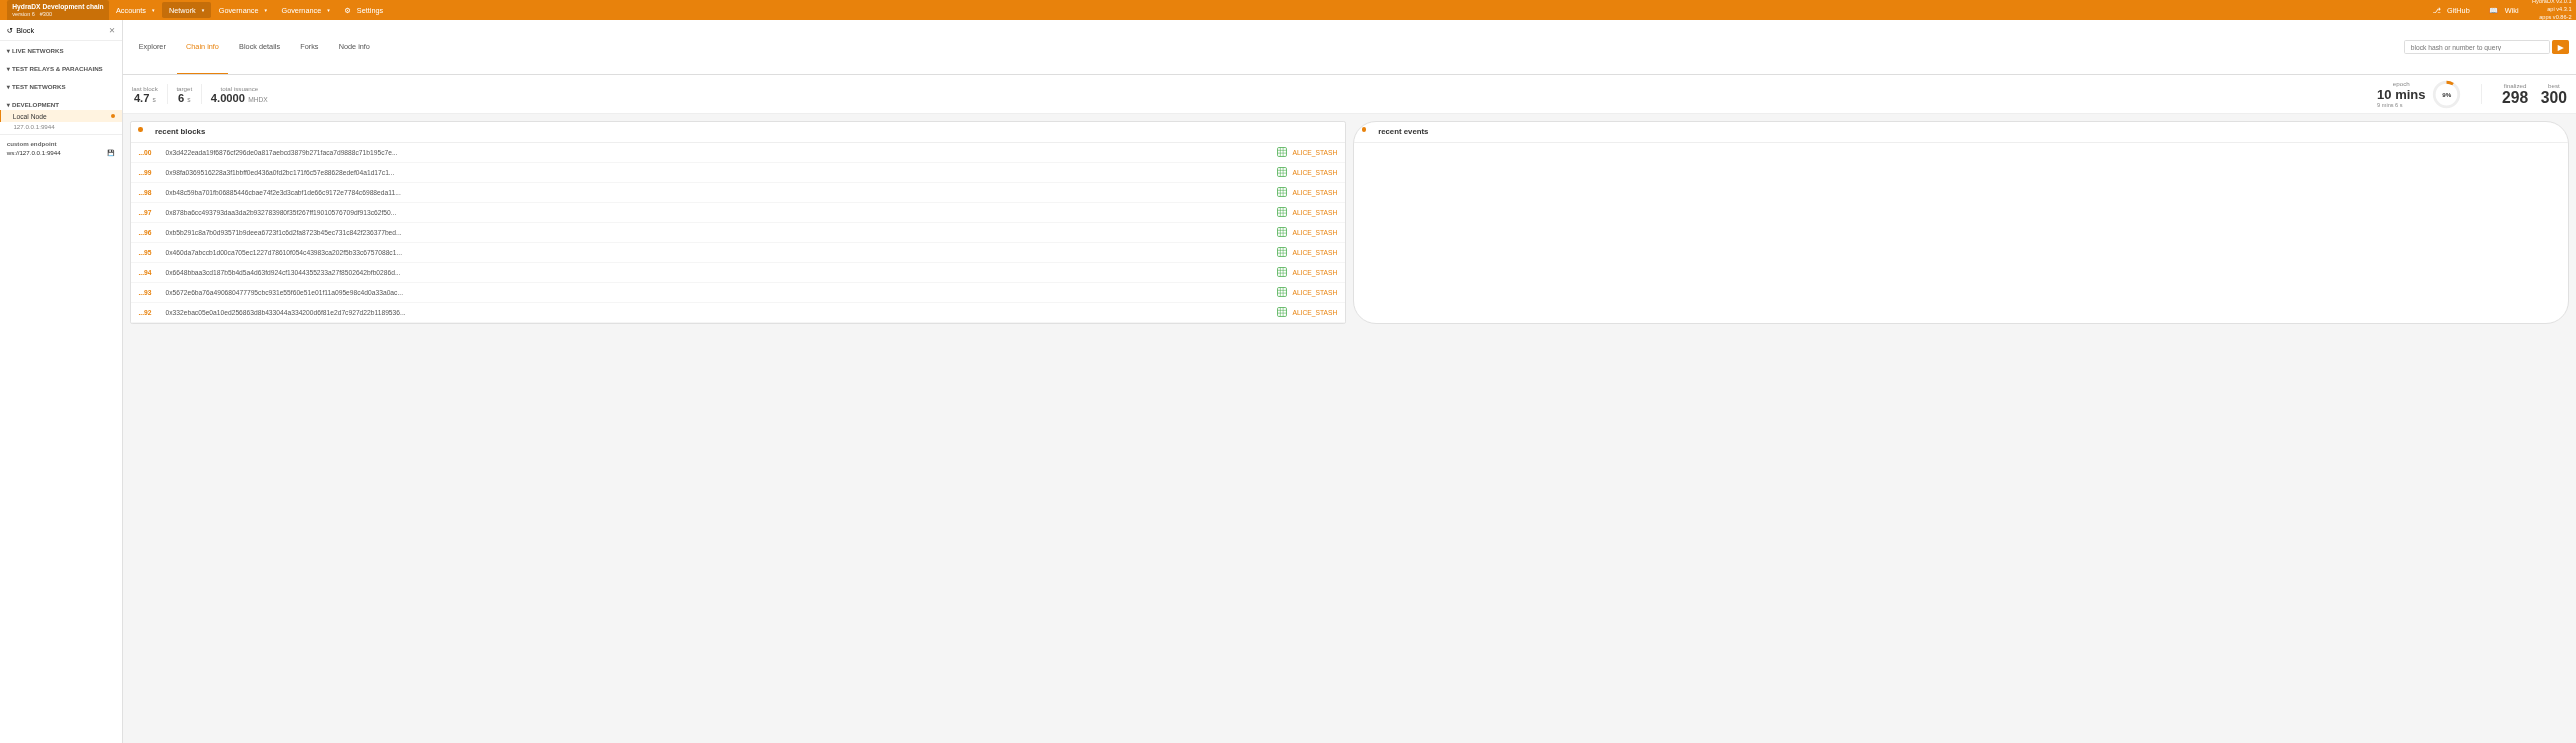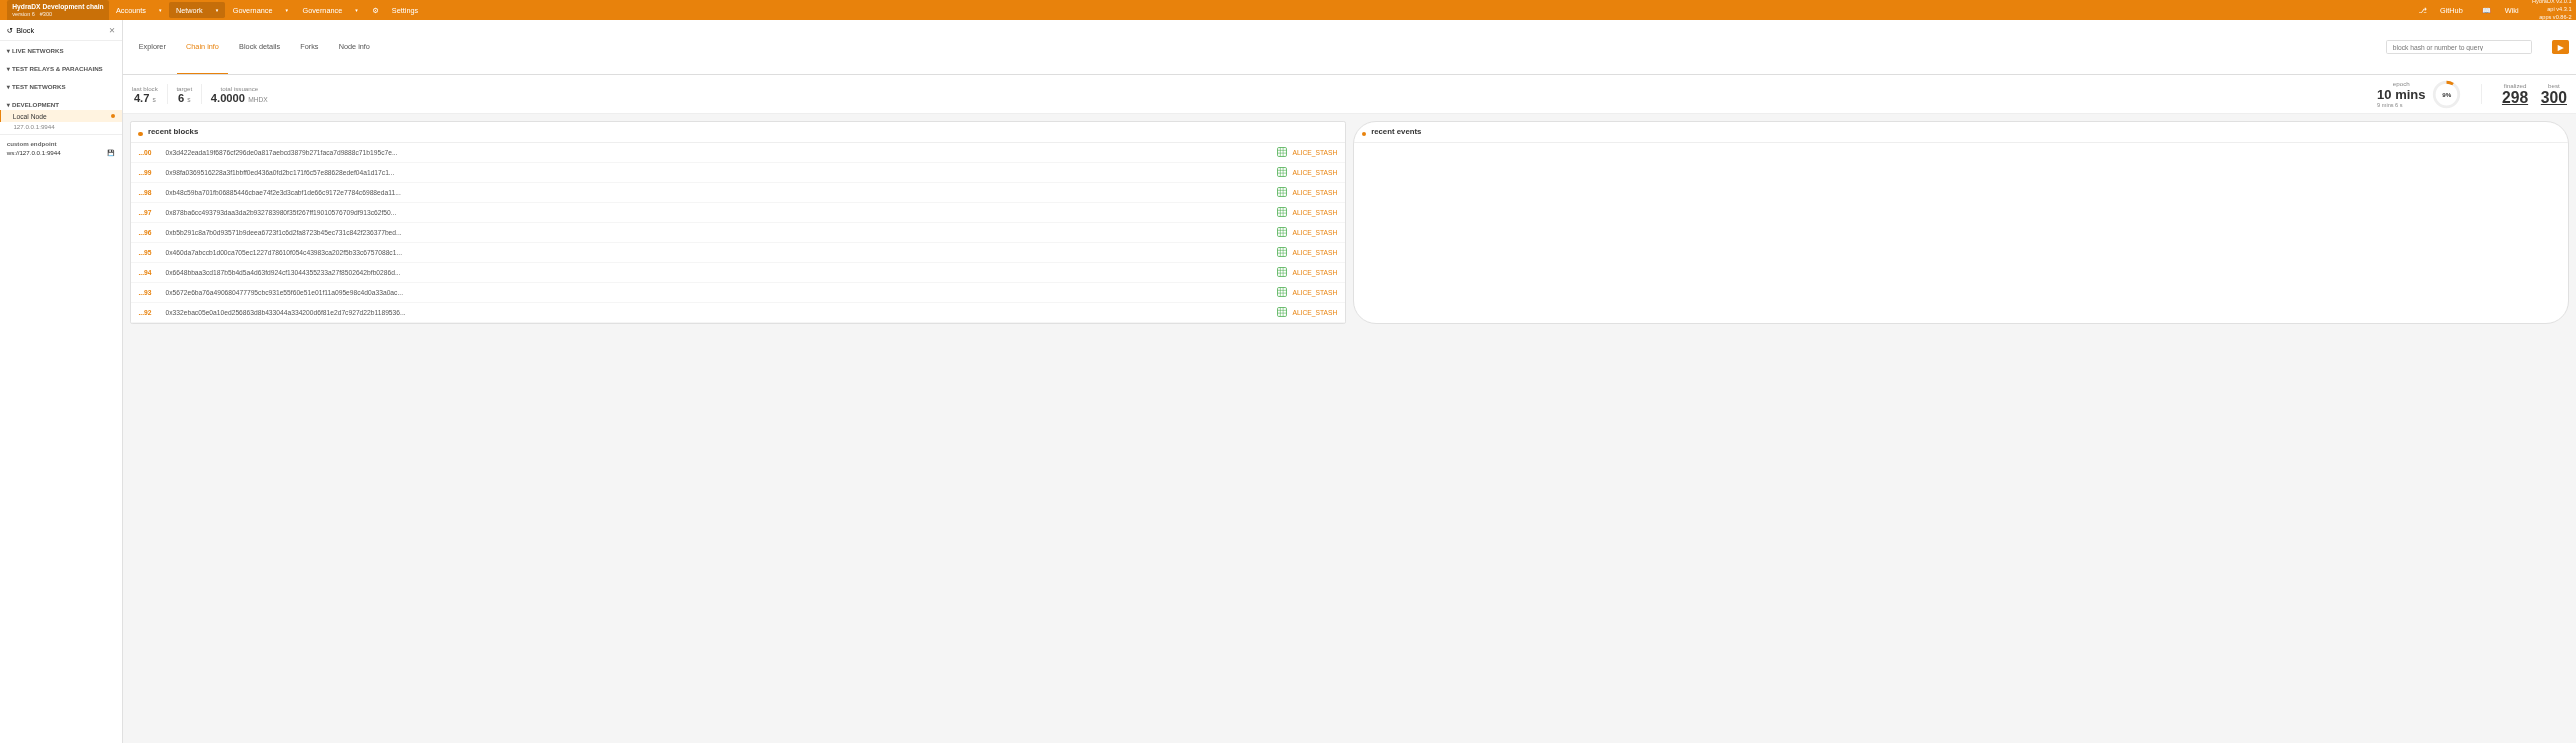--- a/index.html
+++ b/index.html
@@ -35,21 +35,21 @@
       flex: 1;
       gap: 1.1px;
     }
     .nav-item {
       padding: 3.4px 6.7px;
       color: white;
       cursor: pointer;
       font-size: 7.3px;
       display: flex;
       align-items: center;
-      gap: 13px;
+      gap: 6px;
       border-radius: 1.7px;
     }
     .nav-item.active { background: rgba(0,0,0,0.15); }
     .nav-item .arrow { font-size: 5px; }
     .nav-right {
       display: flex;
       align-items: center;
       gap: 6.7px;
       font-size: 6.7px;
       color: white;
@@ -180,21 +180,21 @@
     .epoch-pct {
       position: absolute;
       top: 50%; left: 50%;
       transform: translate(-50%, -50%);
       font-size: 6.2px;
       font-weight: bold;
       color: #333;
     }
     .finalized-item { text-align: center; }
     .finalized-label { font-size: 6.2px; color: #888; }
-    .finalized-value { font-size: 15.7px; font-weight: bold; color: #333; text-decoration: underline; }
+    .finalized-value { font-size: 15.7px; font-weight: bold; color: #333; }
     .search-btn {
       background: #e8820c;
       color: white;
       border: none;
       border-radius: 1.7px;
       padding: 2.8px 5.6px;
       cursor: pointer;
       font-size: 7.8px;
     }
 
@@ -220,22 +220,22 @@
       border-radius: 2.2px;
       border: 0.6px solid #e0e0e0;
       overflow: hidden;
     }
     .panel-left { flex: 1; }
     .panel-right { flex: 1; border-radius: 23px; }
     .panel-header {
       padding: 5.6px 7.8px;
       border-bottom: 0.6px solid #eee;
       display: flex;
-      align-items: flex-end;
-      gap: 5px;
+      align-items: flex-start;
+      gap: 12px;
     }
     .panel-title {
       font-size: 7.8px;
       font-weight: 600;
       color: #333;
     }
     .panel-dot {
       width: 4.5px; height: 4.5px;
       border-radius: 50%;
       background: #e8820c;
@@ -399,21 +399,21 @@
       <div class="sub-nav-item">
         <span>Block details</span>
       </div>
       <div class="sub-nav-item">
         <span>Forks</span>
       </div>
       <div class="sub-nav-item">
         <span>Node info</span>
       </div>
 
-      <div style="margin-left:auto; display:flex; align-items:flex-start; gap:20px; padding: 2.2px 0;">
+      <div style="margin-left:auto; display:flex; align-items:flex-start; gap:2px; padding: 2.2px 0;">
         <input type="text" style="border: 0.6px solid rgb(221, 221, 221); border-radius: 1.7px; padding: 2.8px 5.6px; font-size: 6.7px; width: 146px; outline: none;" placeholder="block hash or number to query">
         <button class="search-btn">▶</button>
       </div>
     </div>
 
     <div class="top-stats-row">
       <div class="stat-item">
         <div class="stat-label">last block</div>
         <div class="stat-value">
           <span>4.7</span>

